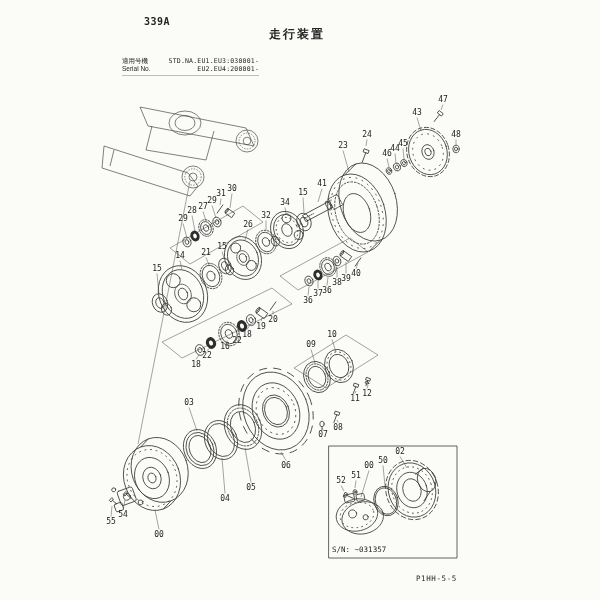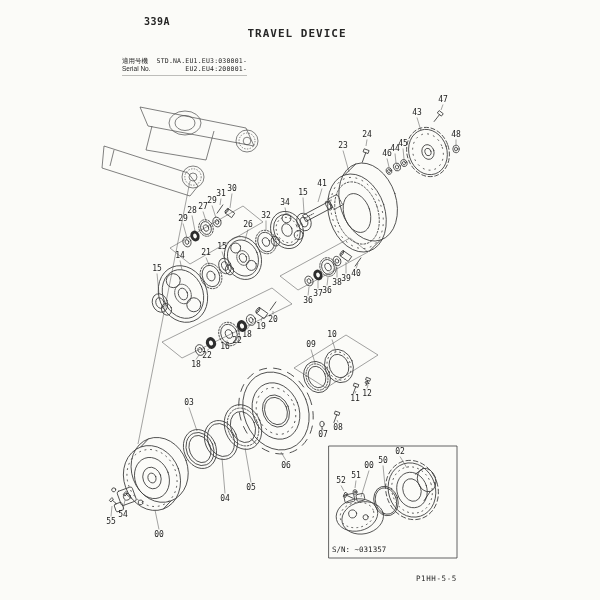--- a/index.html
+++ b/index.html
@@ -2,42 +2,42 @@
 <html><head>
 <meta charset="utf-8">
 <style>
   html,body{margin:0;padding:0}
   body{width:600px;height:600px;background:#fbfbf8;position:relative;overflow:hidden;
        font-family:"Liberation Sans",sans-serif;color:#262626}
   .hdr-code{position:absolute;left:144px;top:16px;font:600 10px "DejaVu Sans Mono",monospace;letter-spacing:.5px}
   .title-wrap{position:absolute;left:197px;top:26px;width:200px;text-align:center}
   .title-ja{font-size:12px;font-weight:700;letter-spacing:2px}
   .title-en{font:600 11px "DejaVu Sans Mono",monospace;letter-spacing:1px;margin-top:1px}
-  .serial{position:absolute;left:122px;top:57px;display:flex;gap:6px;
+  .serial{position:absolute;left:122px;top:57px;display:flex;gap:18px;
           border-bottom:1px solid #bdbdba;padding-bottom:2px}
   .serial .lbls{font-size:6.5px;line-height:8px;white-space:nowrap}
   .serial .vals{font-family:"DejaVu Sans Mono",monospace;font-size:6.5px;line-height:8px;
                 text-align:right;white-space:nowrap;letter-spacing:.2px}
   .doc-code{position:absolute;left:416px;top:574px;font:7.5px "DejaVu Sans Mono",monospace;letter-spacing:.6px}
   svg.dgm{position:absolute;left:0;top:0}
   .ln{fill:none;stroke:#3c3c3c;stroke-width:.8;stroke-linejoin:round;stroke-linecap:round}
   .fr{fill:none;stroke:#4a4a4a;stroke-width:.7;stroke-linejoin:round}
   .dk{fill:#2d2d2d;stroke:none}
   .wh{fill:#fbfbf8}
   .lbl{font:8px "DejaVu Sans Mono",monospace;fill:#1c1c1c;text-anchor:middle}
   .leader{stroke:#4a4a4a;stroke-width:.5;fill:none}
   .box{fill:none;stroke:#565656;stroke-width:.55}
   .sn{font:7.5px "DejaVu Sans Mono",monospace;fill:#1c1c1c}
 </style>
 </head>
 <body>
 
 <div class="hdr-code">339A</div>
 <div class="title-wrap">
-  <div class="title-en">TRAVEL DEVICE</div>
+  <div class="title-ja">走行装置</div>
 </div>
 <div class="serial">
   <div class="lbls">
     <div>適用号機</div>
     <div>Serial No.</div>
   </div>
   <div class="vals">
     <div>STD.NA.EU1.EU3:030001-</div>
     <div>EU2.EU4:200001-</div>
   </div>

